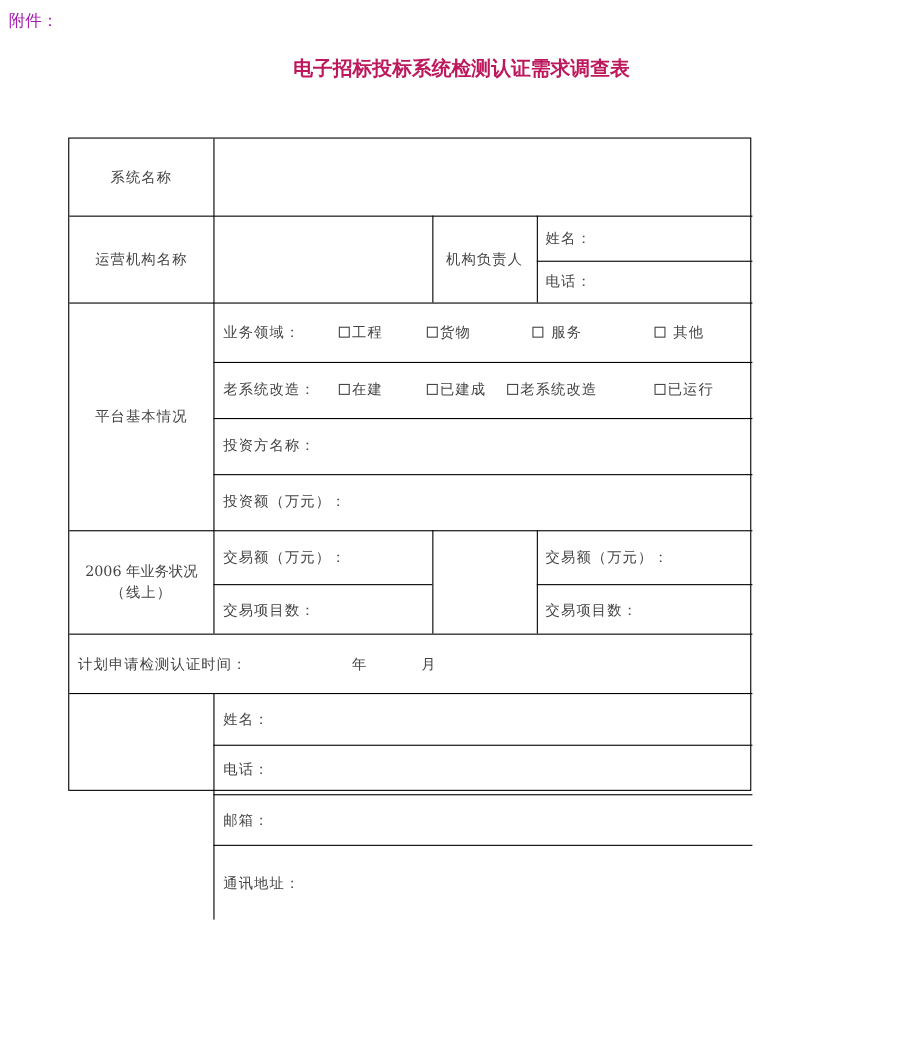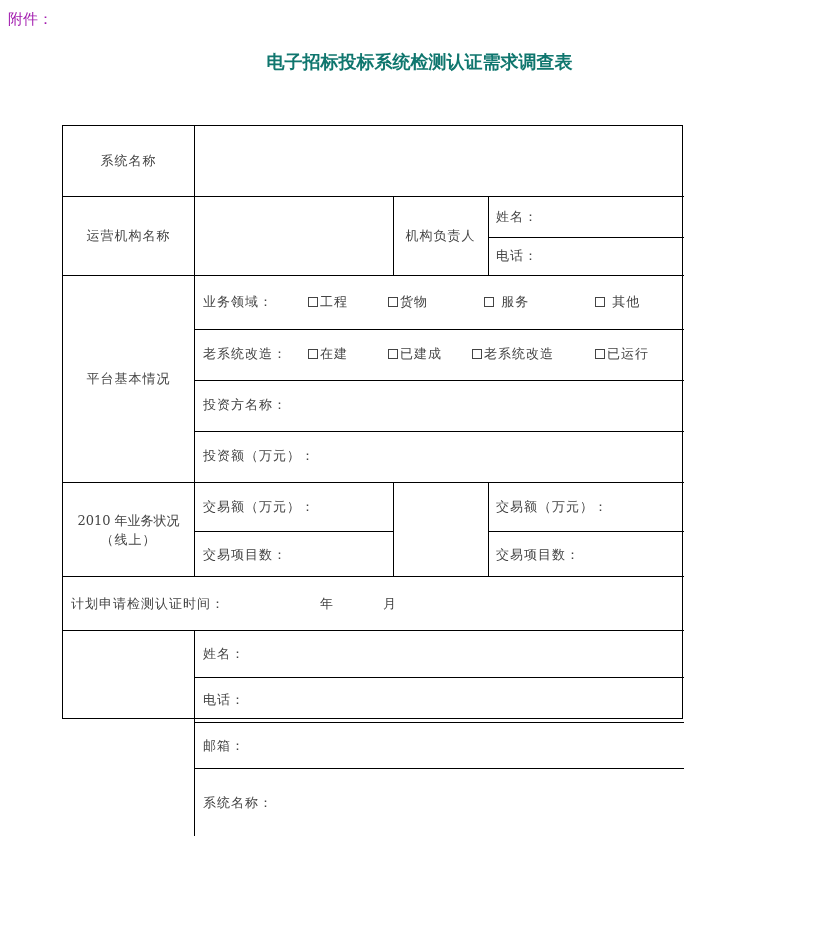--- a/index.html
+++ b/index.html
@@ -1,21 +1,21 @@
 <!DOCTYPE html>
 <html><head>
 <meta charset="utf-8">
 <style>
   html, body { margin: 0; padding: 0; background: #ffffff; }
   body { width: 819px; height: 943px; position: relative; overflow: hidden;
          font-family: "DejaVu Sans", "Liberation Sans", sans-serif; color: #333; }
   .attach { position: absolute; left: 8px; top: 10px; font-size: 15px; color: #a21caf; text-align: center; }
   .title { position: absolute; left: 0; width: 819px; top: 50px; text-align: center;
            font-family: "DejaVu Serif", "Liberation Serif", serif; font-weight: bold;
-           font-size: 18px; color: #0f766e; padding-left: 20px; box-sizing: border-box; }
+           font-size: 18px; color: #be185d; padding-left: 20px; box-sizing: border-box; }
   .form { position: absolute; left: 62px; top: 125px; width: 621px; height: 594px;
           border: 1px solid #000; box-sizing: border-box; }
   .ln { position: absolute; background: #000; }
   .h { height: 1px; }
   .v { width: 1px; }
   .t { position: absolute; font-size: 13px; color: #444; white-space: nowrap; letter-spacing: 1px; }
   .c { text-align: center; }
   .cb { display: inline-block; width: 10px; height: 10px; border: 1px solid #444;
         vertical-align: -1px; margin-right: 2px; box-sizing: border-box; }
   .num { font-family: "DejaVu Serif", "Liberation Serif", serif; letter-spacing: 0; }
@@ -63,37 +63,37 @@
 
   <div class="t" style="left:140px;top:167px">业务领域：</div>
   <div class="t" style="left:245px;top:167px"><span class="cb"></span><span>工程</span></div>
   <div class="t" style="left:325px;top:167px"><span class="cb"></span><span>货物</span></div>
   <div class="t" style="left:421px;top:167px"><span class="cb"></span> <span>服务</span></div>
   <div class="t" style="left:532px;top:167px"><span class="cb"></span> <span>其他</span></div>
 
   <div class="t" style="left:140px;top:219px">老系统改造：</div>
   <div class="t" style="left:245px;top:219px"><span class="cb"></span><span>在建</span></div>
   <div class="t" style="left:325px;top:219px"><span class="cb"></span><span>已建成</span></div>
-  <div class="t" style="left:409px;top:219px"><span class="cb"></span><span>老系统改造</span></div>
+  <div class="t" style="left:398px;top:219px"><span class="cb"></span><span>老系统改造</span></div>
   <div class="t" style="left:532px;top:219px"><span class="cb"></span><span>已运行</span></div>
 
   <div class="t" style="left:140px;top:270px">投资方名称：</div>
   <div class="t" style="left:140px;top:321px">投资额（万元）：</div>
 
   <div class="t c" style="left:0;width:131px;top:385px;line-height:19px">
-    <div class="num">2010 年业务状况</div>
+    <div class="num">2006 年业务状况</div>
     <div>（线上）</div>
   </div>
   <div class="t" style="left:140px;top:372px">交易额（万元）：</div>
   <div class="t" style="left:140px;top:420px">交易项目数：</div>
 
   <div class="t" style="left:433px;top:372px">交易额（万元）：</div>
   <div class="t" style="left:433px;top:420px">交易项目数：</div>
 
   <div class="t" style="left:8px;top:469px">计划申请检测认证时间：</div>
   <div class="t" style="left:257px;top:469px">年</div>
   <div class="t" style="left:320px;top:469px">月</div>
 
   <div class="t" style="left:140px;top:519px">姓名：</div>
   <div class="t" style="left:140px;top:565px">电话：</div>
   <div class="t" style="left:140px;top:611px">邮箱：</div>
-  <div class="t" style="left:140px;top:668px">系统名称：</div>
+  <div class="t" style="left:140px;top:668px">通讯地址：</div>
 </div>
 
 </body></html>

